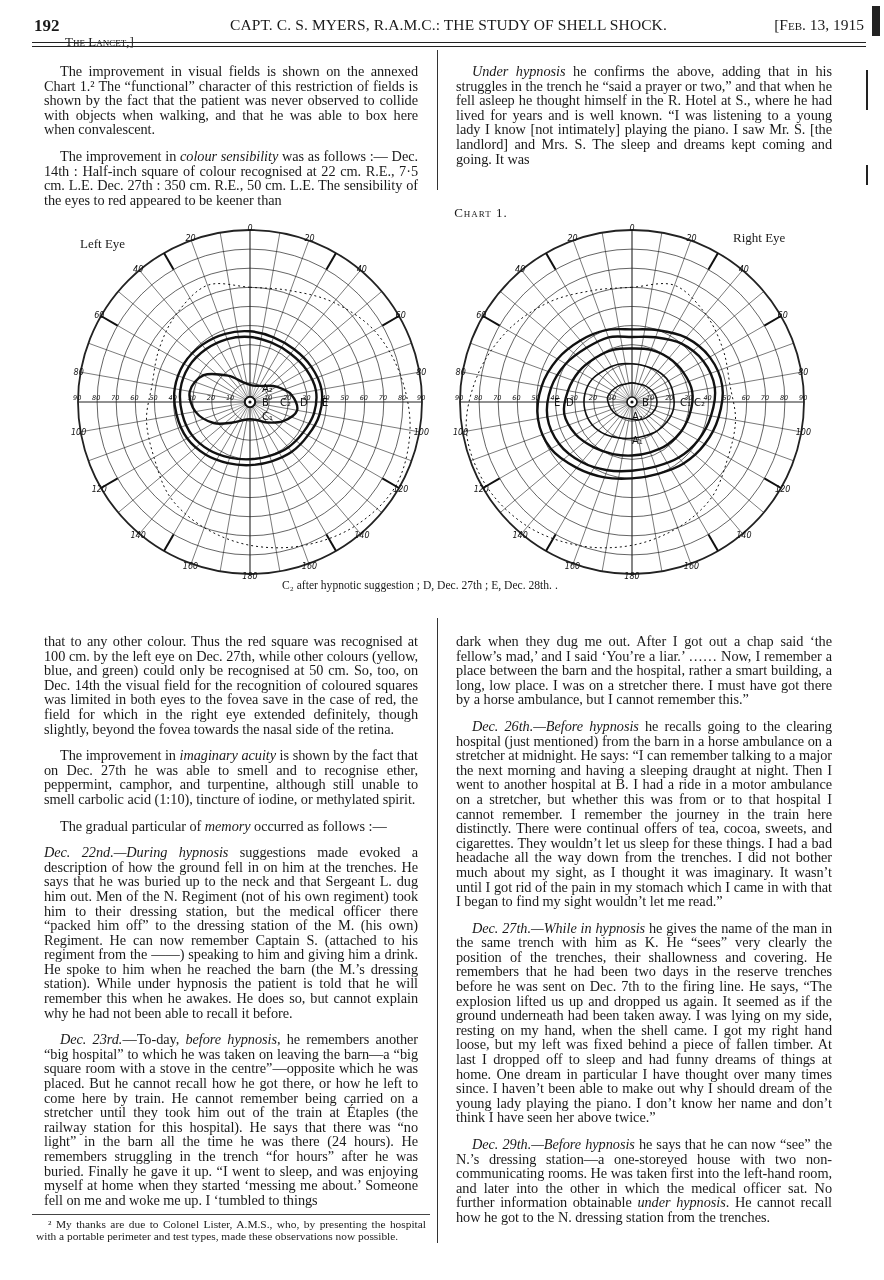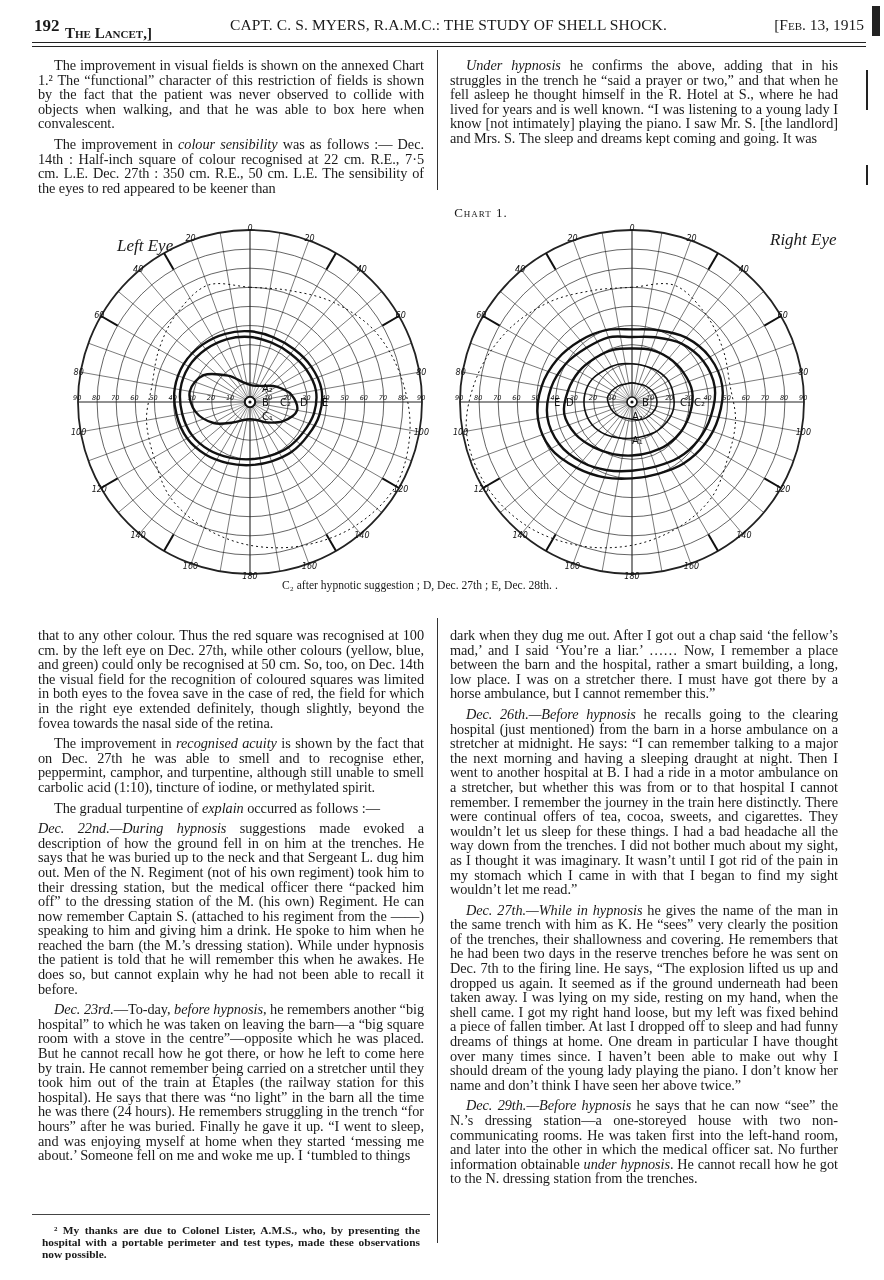--- a/index.html
+++ b/index.html
@@ -5,44 +5,44 @@
   html, body { margin: 0; padding: 0; background: #fff; }
   body {
     width: 884px; height: 1280px; position: relative; overflow: hidden;
     font-family: "Liberation Serif", "DejaVu Serif", serif; color: #1a1a1a;
   }
   .header {
     position: absolute; left: 34px; top: 16px; width: 830px; height: 24px;
     font-size: 15.5px; white-space: nowrap;
   }
   .header .pg { position: absolute; left: 0; top: 0; font-weight: bold; font-size: 17px; }
-  .header .journal { position: absolute; left: 31px; top: 9px; font-weight: bold; font-variant: small-caps; font-size: 15px; }
+  .header .journal { position: absolute; left: 31px; top: 18px; font-weight: normal; font-variant: small-caps; font-size: 13px; }
   .header .title { position: absolute; left: 196px; top: 0; letter-spacing: 0.1px; }
   .header .date { position: absolute; right: 0; top: 0; font-weight: normal; font-variant: small-caps; }
   .rule { position: absolute; left: 32px; width: 834px; border-top: 1.4px solid #222; }
   .col {
     position: absolute; font-size: 14.3px; line-height: 14.6px; text-align: justify;
     letter-spacing: -0.05px;
   }
-  .col p { margin: 6px; text-indent: 16px; }
+  .col p { margin: 12px; text-indent: 16px; }
   .col p.noind { text-indent: 0; }
   .col em { font-style: italic; }
   .vrule { position: absolute; left: 437px; border-left: 1.2px solid #333; }
   .chart-title { position: absolute; left: 0; width: 884px; top: 205px; text-align: center; font-size: 13px; font-variant: small-caps; letter-spacing: 1px; padding-left: 39px; }
-  .eye-label { position: absolute; font-style: italic; font-size: 17px; margin-left: 37px; }
+  .eye-label { position: absolute; font-size: 13px; }
   svg.perimeter { position: absolute; }
   .caption {
     position: absolute; left: 66px; top: 580px; width: 740px; font-size: 11.6px; line-height: 12.5px;
   }
   .caption .l2 { padding-left: 216px; }
   .footnote {
     position: absolute; left: 32px; top: 1214px; width: 398px; font-size: 11.4px; line-height: 11.8px; text-align: justify;
   }
   .footnote .rulef { border-top: 1px solid #444; margin-bottom: 4px; width: 100%; }
-  .footnote p { margin: 10px; text-indent: 12px; font-weight: bold; }
+  .footnote p { margin: 4px; text-indent: 12px; }
   .margin-mark { position: absolute; background: #222; }
 </style>
 </head>
 <body>
 
 <div class="header">
   <span class="pg">192</span>
   <span class="journal">The Lancet,]</span>
   <span class="title">CAPT. C. S. MYERS, R.A.M.C.: THE STUDY OF SHELL SHOCK.</span>
   <span class="date">[Feb. 13, 1915</span>
@@ -321,22 +321,22 @@
     <text x="114" y="184" font-size="10" font-family="DejaVu Sans, sans-serif" fill="#111">D</text>
     <text x="102" y="184" font-size="10" font-family="DejaVu Sans, sans-serif" fill="#111">E</text>
   </svg>
 
 <div class="caption">
   <div class="l2">C₂ after hypnotic suggestion ; D, Dec. 27th ; E, Dec. 28th. .</div>
 </div>
 
 <div class="col" id="bottom-left" style="left:32px; top:622px; width:398px;">
     <p class="noind">that to any other colour. Thus the red square was recognised at 100 cm. by the left eye on Dec. 27th, while other colours (yellow, blue, and green) could only be recognised at 50 cm. So, too, on Dec. 14th the visual field for the recognition of coloured squares was limited in both eyes to the fovea save in the case of red, the field for which in the right eye extended definitely, though slightly, beyond the fovea towards the nasal side of the retina.</p>
-    <p><span>The improvement in </span><em>recognised acuity</em><span> is shown by the fact that on Dec. 27th he was able to smell and to recognise ether, peppermint, camphor, and turpentine, although still unable to smell carbolic acid (1:10), tincture of iodine, or methylated spirit.</span></p>
-    <p><span>The gradual turpentine of </span><em>explain</em><span> occurred as follows :—</span></p>
+    <p><span>The improvement in </span><em>imaginary acuity</em><span> is shown by the fact that on Dec. 27th he was able to smell and to recognise ether, peppermint, camphor, and turpentine, although still unable to smell carbolic acid (1:10), tincture of iodine, or methylated spirit.</span></p>
+    <p><span>The gradual particular of </span><em>memory</em><span> occurred as follows :—</span></p>
     <p class="noind"><em>Dec. 22nd.—During hypnosis</em><span> suggestions made evoked a description of how the ground fell in on him at the trenches. He says that he was buried up to the neck and that Sergeant L. dug him out. Men of the N. Regiment (not of his own regiment) took him to their dressing station, but the medical officer there “packed him off” to the dressing station of the M. (his own) Regiment. He can now remember Captain S. (attached to his regiment from the ——) speaking to him and giving him a drink. He spoke to him when he reached the barn (the M.’s dressing station). While under hypnosis the patient is told that he will remember this when he awakes. He does so, but cannot explain why he had not been able to recall it before.</span></p>
     <p><em>Dec. 23rd.</em><span>—To-day, </span><em>before hypnosis</em><span>, he remembers another “big hospital” to which he was taken on leaving the barn—a “big square room with a stove in the centre”—opposite which he was placed. But he cannot recall how he got there, or how he left to come here by train. He cannot remember being carried on a stretcher until they took him out of the train at Étaples (the railway station for this hospital). He says that there was “no light” in the barn all the time he was there (24 hours). He remembers struggling in the trench “for hours” after he was buried. Finally he gave it up. “I went to sleep, and was enjoying myself at home when they started ‘messing me about.’ Someone fell on me and woke me up. I ‘tumbled to things</span></p>
   </div>
 <div class="vrule" style="top:618px; height:625px;"></div>
 <div class="col" id="bottom-right" style="left:444px; top:622px; width:400px;">
     <p class="noind">dark when they dug me out. After I got out a chap said ‘the fellow’s mad,’ and I said ‘You’re a liar.’ …… Now, I remember a place between the barn and the hospital, rather a smart building, a long, low place. I was on a stretcher there. I must have got there by a horse ambulance, but I cannot remember this.”</p>
     <p><em>Dec. 26th.—Before hypnosis</em><span> he recalls going to the clearing hospital (just mentioned) from the barn in a horse ambulance on a stretcher at midnight. He says: “I can remember talking to a major the next morning and having a sleeping draught at night. Then I went to another hospital at B. I had a ride in a motor ambulance on a stretcher, but whether this was from or to that hospital I cannot remember. I remember the journey in the train here distinctly. There were continual offers of tea, cocoa, sweets, and cigarettes. They wouldn’t let us sleep for these things. I had a bad headache all the way down from the trenches. I did not bother much about my sight, as I thought it was imaginary. It wasn’t until I got rid of the pain in my stomach which I came in with that I began to find my sight wouldn’t let me read.”</span></p>
     <p><em>Dec. 27th.—While in hypnosis</em><span> he gives the name of the man in the same trench with him as K. He “sees” very clearly the position of the trenches, their shallowness and covering. He remembers that he had been two days in the reserve trenches before he was sent on Dec. 7th to the firing line. He says, “The explosion lifted us up and dropped us again. It seemed as if the ground underneath had been taken away. I was lying on my side, resting on my hand, when the shell came. I got my right hand loose, but my left was fixed behind a piece of fallen timber. At last I dropped off to sleep and had funny dreams of things at home. One dream in particular I have thought over many times since. I haven’t been able to make out why I should dream of the young lady playing the piano. I don’t know her name and don’t think I have seen her above twice.”</span></p>
     <p><em>Dec. 29th.—Before hypnosis</em><span> he says that he can now “see” the N.’s dressing station—a one-storeyed house with two non-communicating rooms. He was taken first into the left-hand room, and later into the other in which the medical officer sat. No further information obtainable </span><em>under hypnosis</em><span>. He cannot recall how he got to the N. dressing station from the trenches.</span></p>
   </div>

